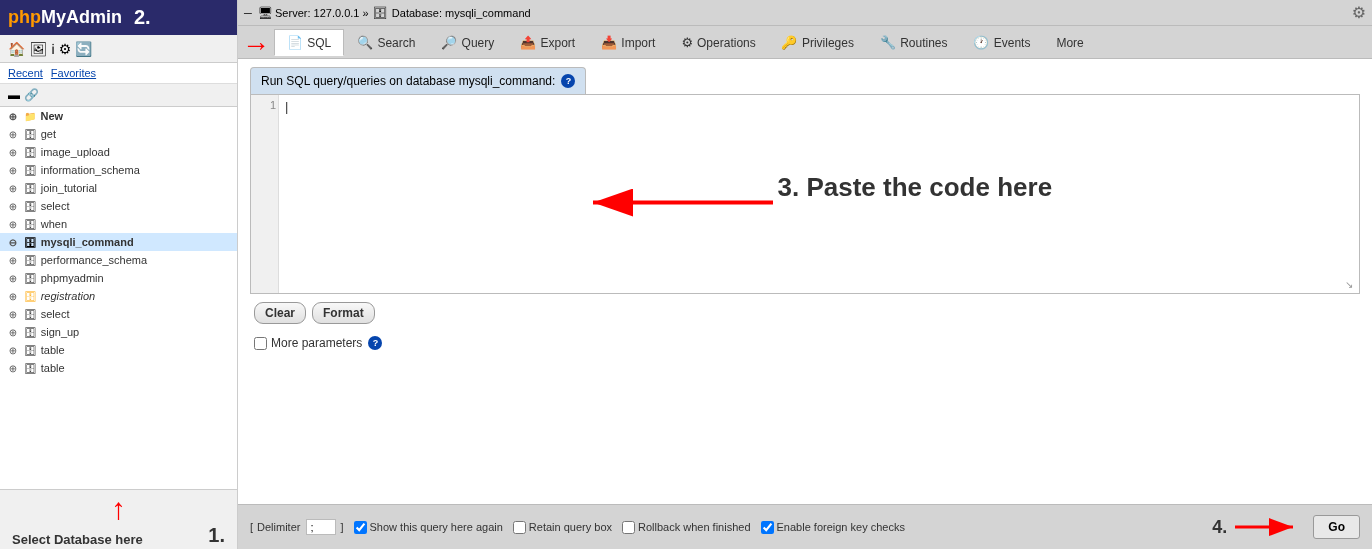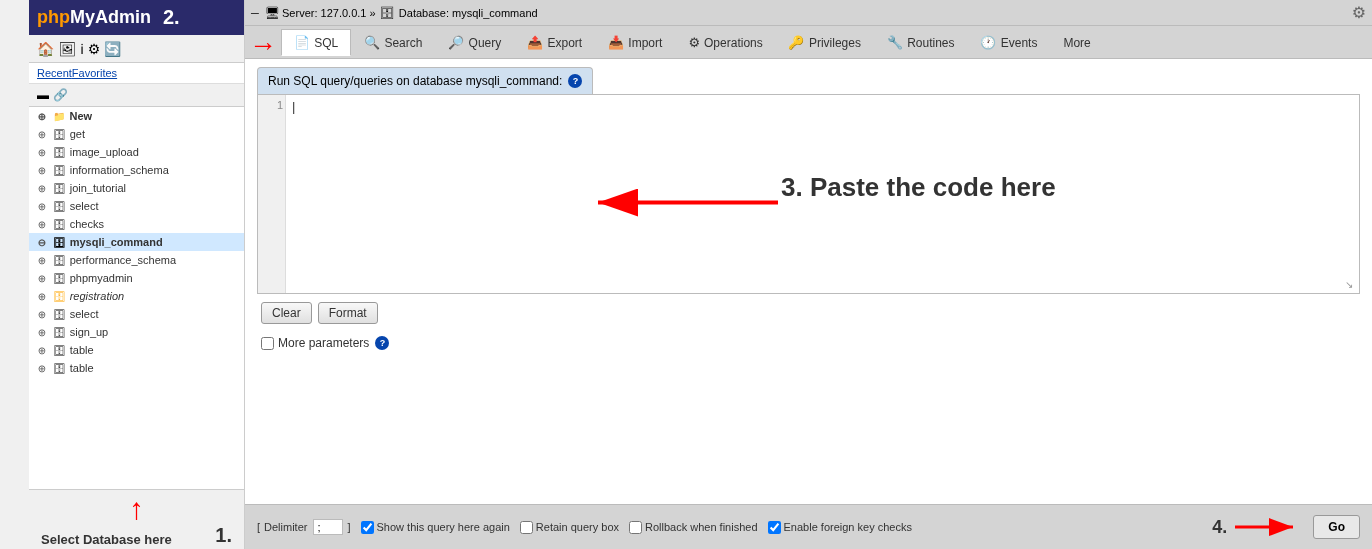--- a/index.html
+++ b/index.html
@@ -1,27 +1,27 @@
 <!DOCTYPE html>
 <html><head>
   <meta charset="utf-8">
   <style>
     * { box-sizing: border-box; margin: 0; padding: 0; }
     body { font-family: Arial, sans-serif; font-size: 12px; background: #f0f0f0; overflow: hidden; }
 
     .container { display: flex; height: 549px; width: 1372px; }
 
     
-    .sidebar { width: 216px; background: #f8f8f8; border-right: 1px solid #ccc; display: flex; flex-direction: column; flex-shrink: 0; margin-left: 29px; }
+    .sidebar { width: 238px; background: #f8f8f8; border-right: 1px solid #ccc; display: flex; flex-direction: column; flex-shrink: 0; }
     .sidebar-header { background: #2a2a6a; padding: 6px 8px; display: flex; align-items: center; }
     .pma-logo { font-size: 18px; font-weight: bold; }
     .pma-logo .php { color: #f90; }
     .pma-logo .myadmin { color: white; }
     .sidebar-icons { display: flex; align-items: center; gap: 4px; padding: 4px 8px; background: #f0f0f0; border-bottom: 1px solid #ccc; }
-    .recent-fav { padding: 4px 8px; font-size: 11px; color: #0645ad; border-bottom: 1px solid #ddd; display: flex; gap: 0; background: white; }
+    .recent-fav { padding: 4px 8px; font-size: 11px; color: #0645ad; border-bottom: 1px solid #ddd; display: flex; gap: 8px; background: white; }
     .recent-fav span { cursor: pointer; text-decoration: underline; color: #0645ad; }
     .sidebar-toolbar { display: flex; align-items: center; gap: 4px; padding: 4px 8px; background: #f0f0f0; border-bottom: 1px solid #ccc; }
     .db-list { flex: 1; overflow-y: auto; background: white; }
     .db-item { display: flex; align-items: center; gap: 4px; padding: 2px 6px; cursor: pointer; white-space: nowrap; }
     .db-item.active { background: #d0e8ff; font-weight: bold; }
     .db-item.new-item { color: #0645ad; font-weight: bold; }
     .db-expand { width: 14px; height: 14px; display: flex; align-items: center; justify-content: center; font-size: 10px; color: #555; }
     .db-name { font-size: 11px; color: #333; }
     .db-name.italic { font-style: italic; }
     .select-db-label { font-size: 16px; font-weight: bold; color: #333; text-align: center; }
@@ -49,21 +49,21 @@
 
     .editor-wrapper { flex: 1; border: 1px solid #bbb; position: relative; background: white; min-height: 180px; overflow: hidden; }
     .line-numbers { width: 28px; background: #f0f0f0; border-right: 1px solid #ddd; padding: 4px 2px; font-size: 11px; color: #888; text-align: right; position: absolute; top: 0; left: 0; bottom: 0; }
     .editor-content { position: absolute; left: 30px; right: 0; top: 0; bottom: 0; padding: 4px; font-size: 13px; color: #333; }
     .paste-instruction { position: absolute; top: 50%; left: 50%; transform: translate(-10%, -70%); font-size: 26px; font-weight: bold; color: #333; white-space: nowrap; }
 
     .editor-resize { position: absolute; bottom: 2px; right: 2px; width: 12px; height: 12px; color: #999; font-size: 10px; }
 
     
     .action-buttons { padding: 8px 4px; display: flex; gap: 6px; align-items: center; }
-    .btn { padding: 3px 10px; border: 1px solid #999; background: linear-gradient(to bottom, #f8f8f8, #e0e0e0); border-radius: 3px; cursor: pointer; font-size: 12px; color: #333; }
+    .btn { padding: 3px 10px; border: 1px solid #999; background: linear-gradient(to bottom, #f8f8f8, #e0e0e0); border-radius: 9px; cursor: pointer; font-size: 12px; color: #333; font-weight: bold; }
 
     
     .bind-params { padding: 4px 4px 8px; display: flex; align-items: center; gap: 6px; }
     .checkbox-label { display: flex; align-items: center; gap: 4px; font-size: 12px; color: #333; }
     input[type=checkbox] { cursor: pointer; }
 
     
     .bookmark-row { padding: 4px 4px 8px; display: flex; align-items: center; gap: 8px; font-size: 12px; color: #333; }
     .bookmark-input { border: 1px solid #bbb; padding: 2px 6px; width: 160px; font-size: 12px; }
 
@@ -142,21 +142,21 @@
 
       <div class="db-item">
         <span class="db-expand">⊕</span>
         <span style="font-size:10px;">🗄</span>
         <span class="db-name">select</span>
       </div>
 
       <div class="db-item">
         <span class="db-expand">⊕</span>
         <span style="font-size:10px;">🗄</span>
-        <span class="db-name">checks</span>
+        <span class="db-name">when</span>
       </div>
 
       <div class="db-item active">
         <span class="db-expand">⊖</span>
         <span style="font-size:10px;">🗄</span>
         <span class="db-name">mysqli_command</span>
       </div>
 
       <div class="db-item">
         <span class="db-expand">⊕</span>

